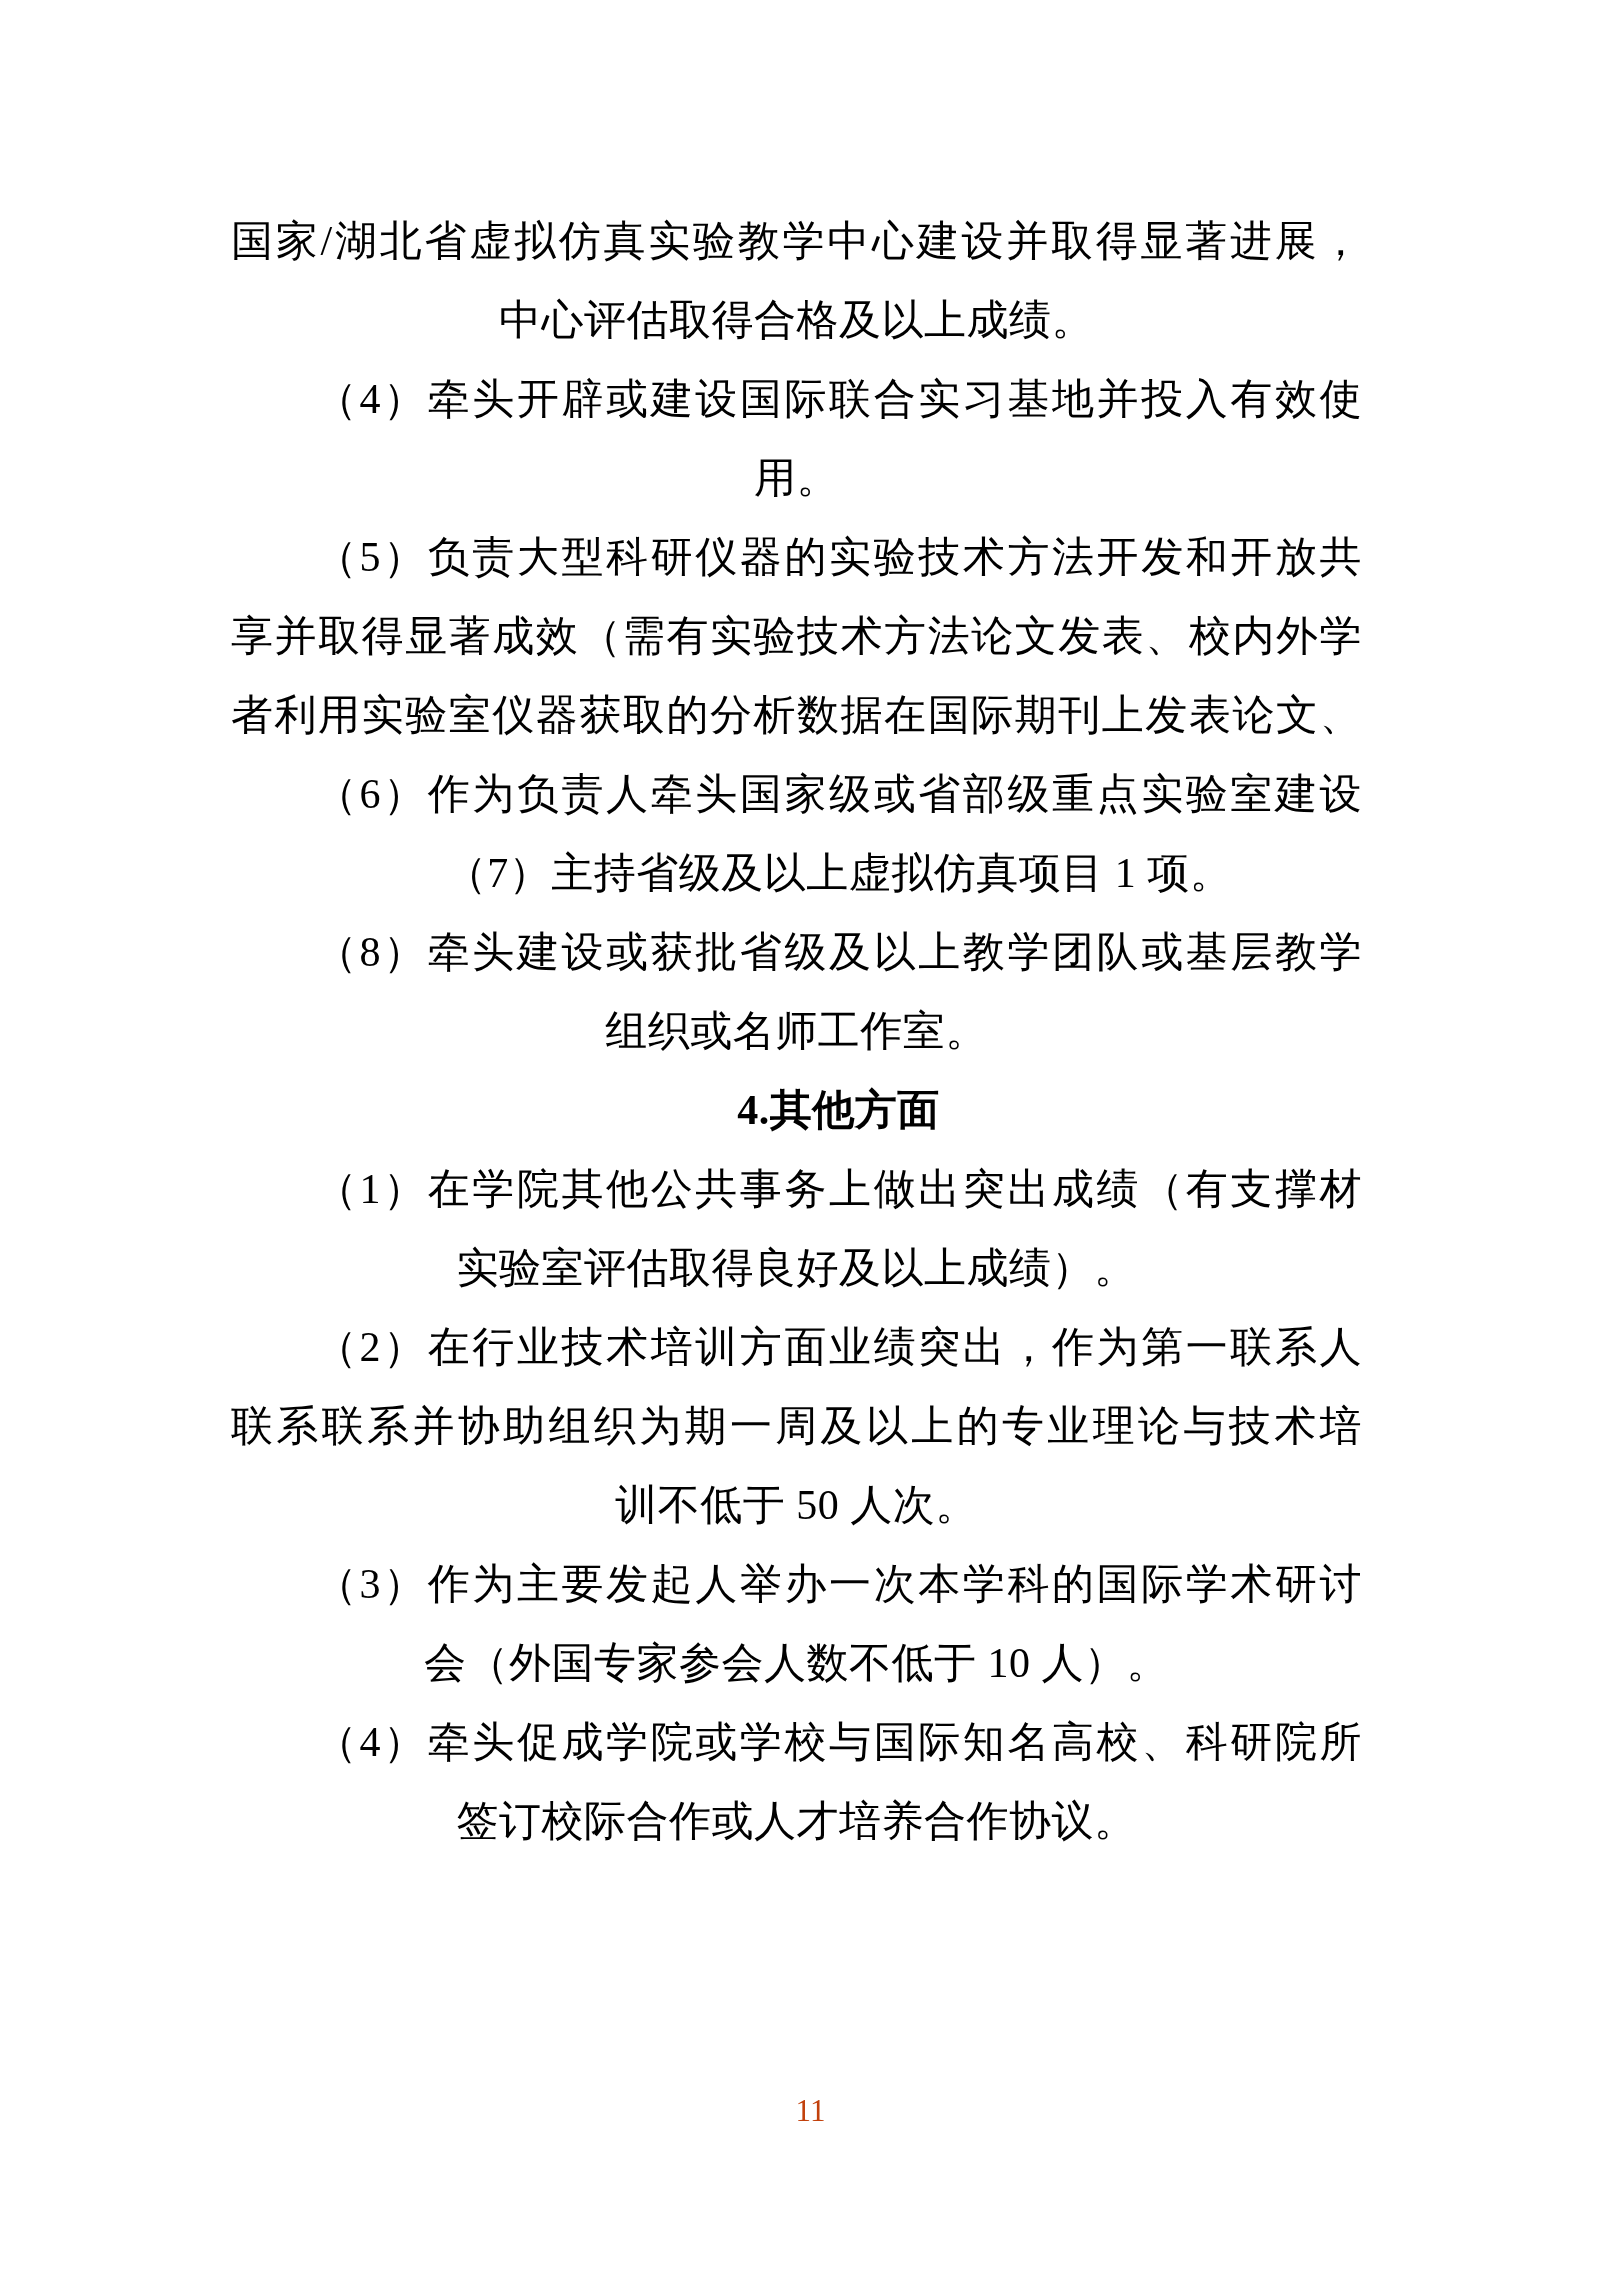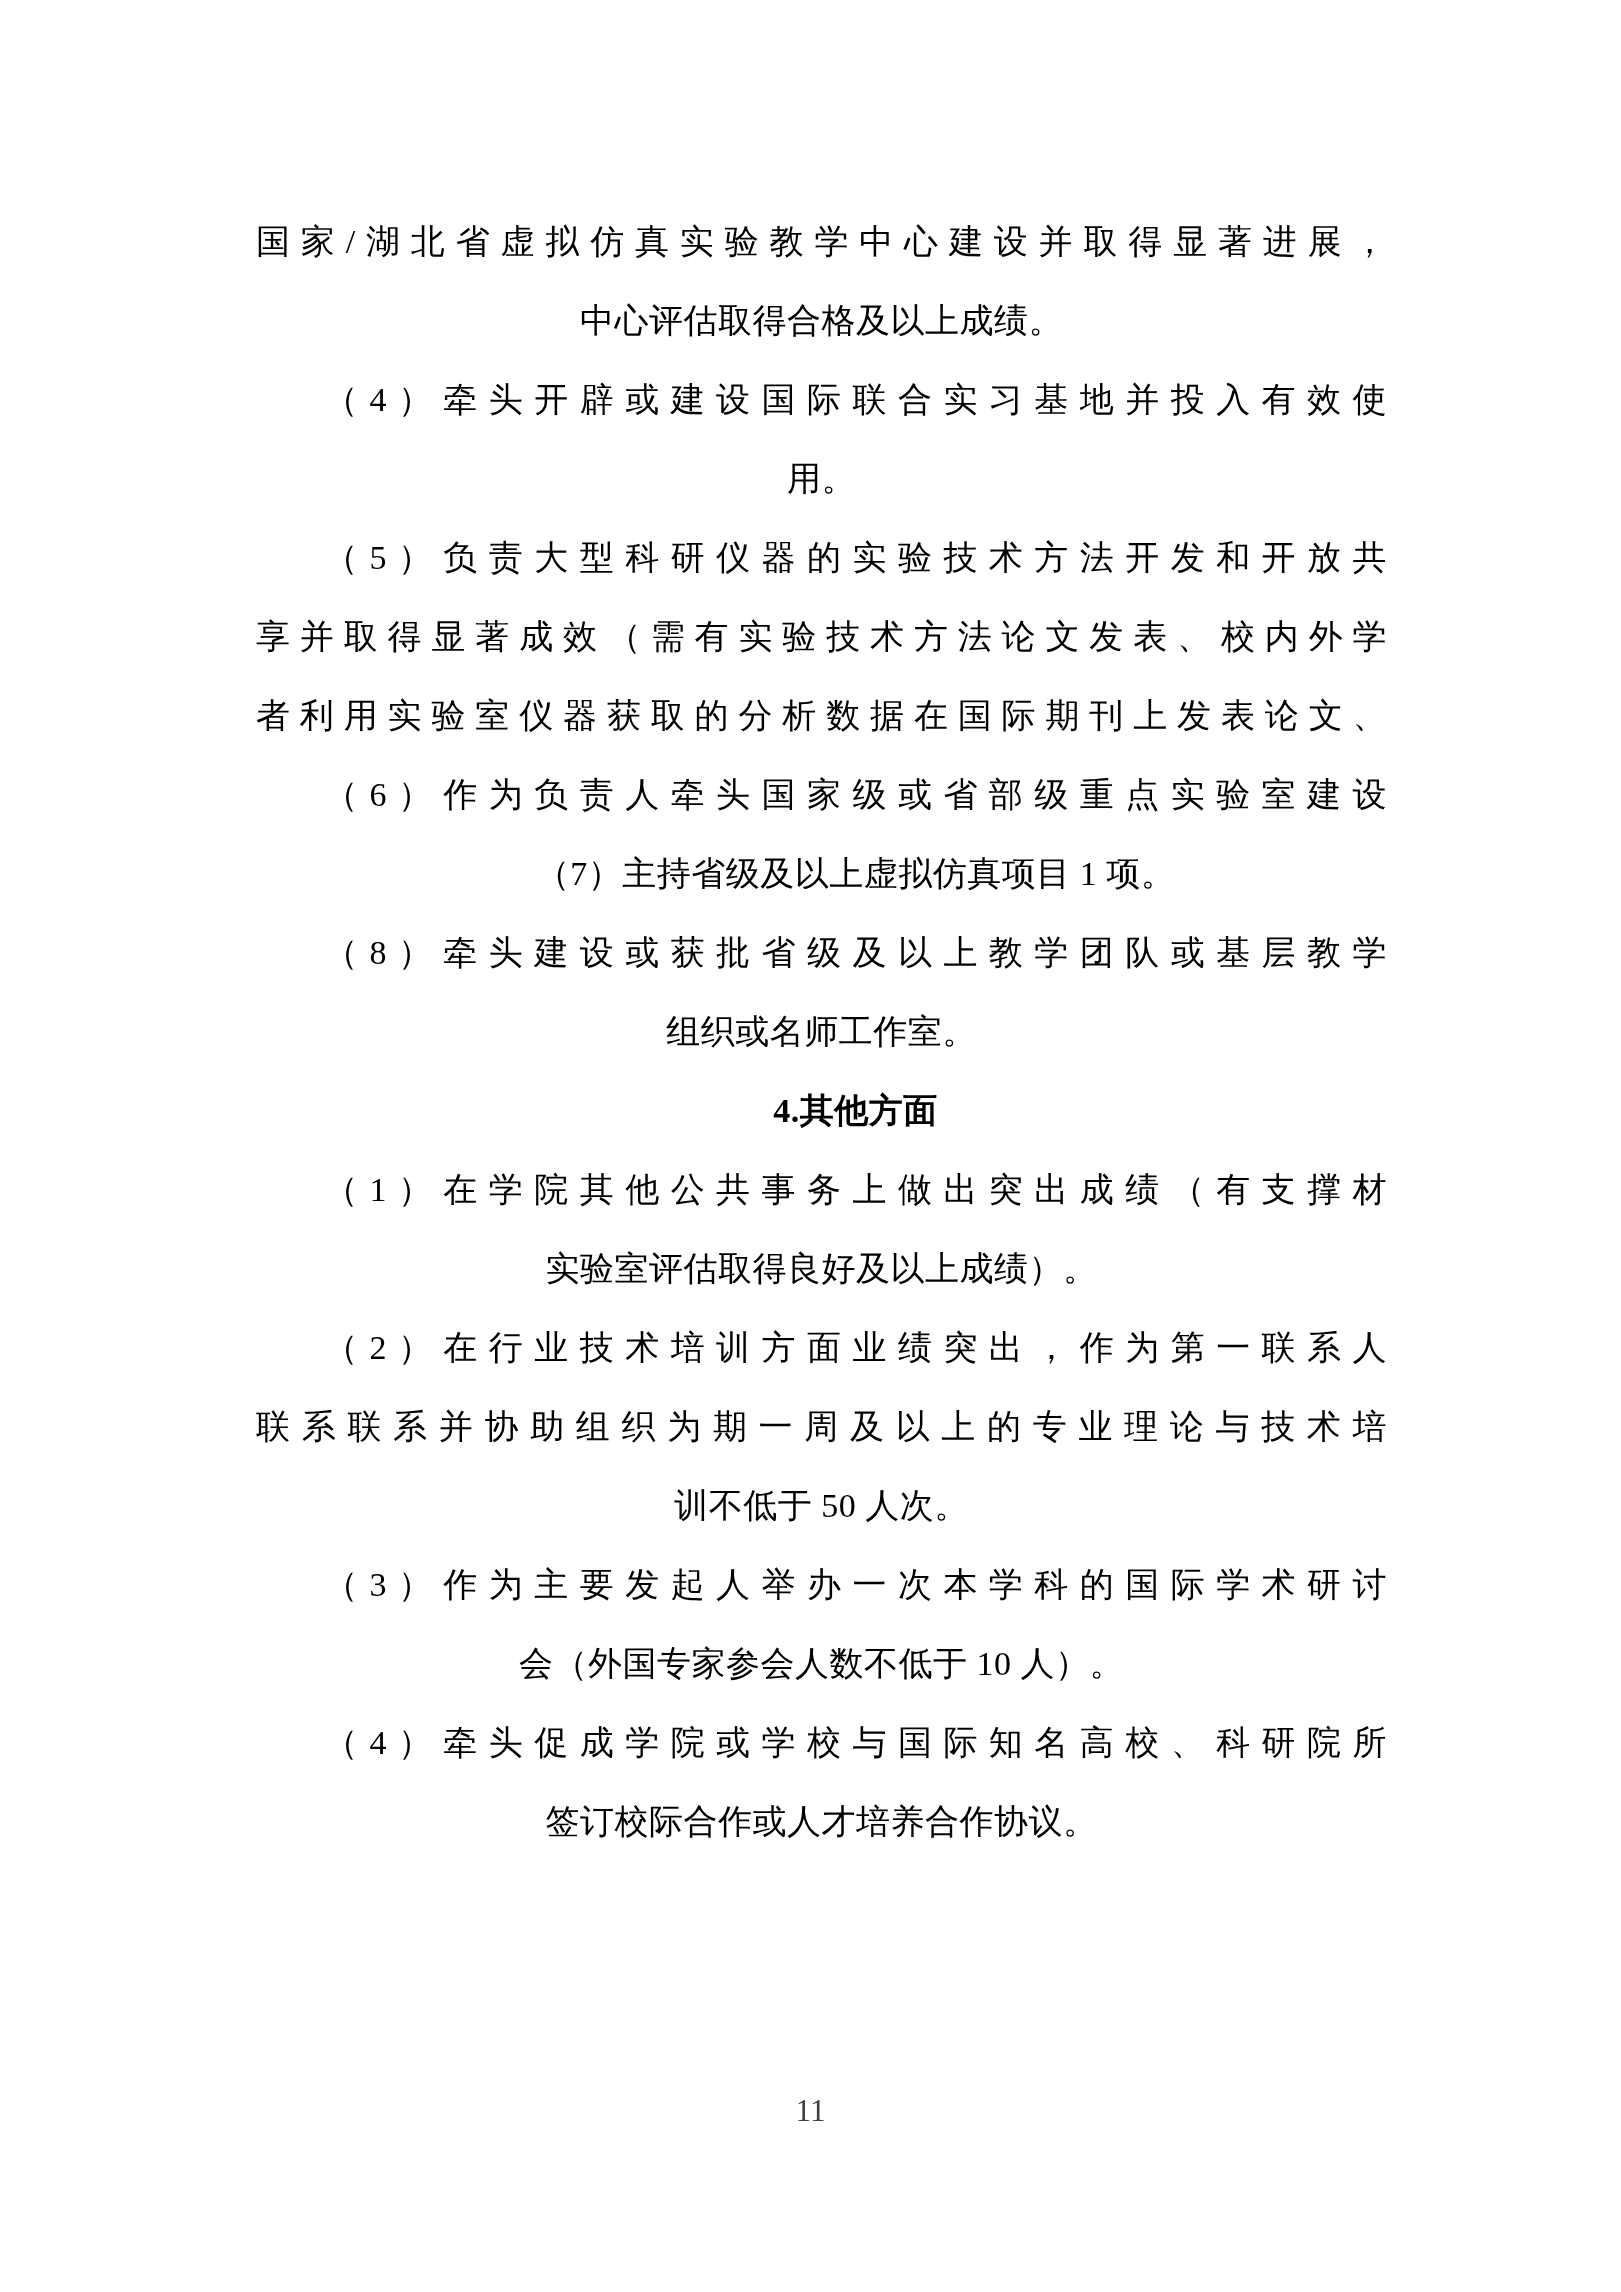--- a/index.html
+++ b/index.html
@@ -7,24 +7,24 @@
     position: relative;
     width: 1621px;
     height: 2293px;
     background: #ffffff;
     color: #000000;
     font-family: "Liberation Serif", "DejaVu Serif", serif;
     overflow: hidden;
   }
   .content {
     position: absolute;
-    left: 256px;
+    left: 231px;
     top: 202px;
     width: 1131px;
-    font-size: 34px;
+    font-size: 42px;
     line-height: 79px;
   }
   .line {
     height: 79px;
     text-align: center;
     letter-spacing: 0.5px;
   }
   .line.fill {
     text-align: justify;
     text-align-last: justify;
@@ -33,21 +33,21 @@
   .line.indent { text-indent: 2em; }
   .line.bold { font-weight: bold; }
   .pagenum {
     position: absolute;
     top: 2091px;
     left: 0;
     width: 100%;
     text-align: center;
     font-size: 31px;
     line-height: 39px;
-    color: #404040;
+    color: #c2410c;
   }
 </style>
 </head>
 <body>
 
 <div class="page">
   <div class="content" id="content">
       <div class="line fill">国家/湖北省虚拟仿真实验教学中心建设并取得显著进展，</div>
       <div class="line">中心评估取得合格及以上成绩。</div>
       <div class="line indent fill">（4）牵头开辟或建设国际联合实习基地并投入有效使</div>

